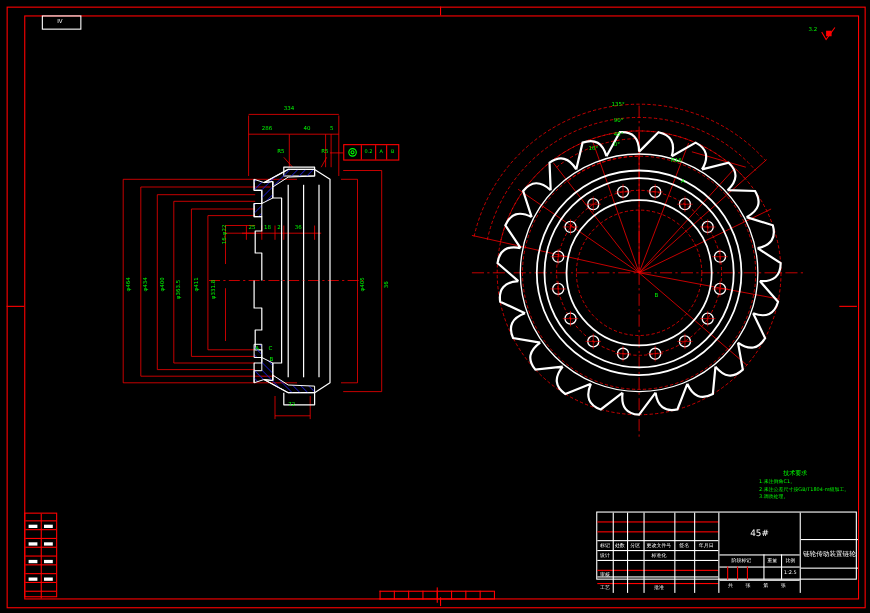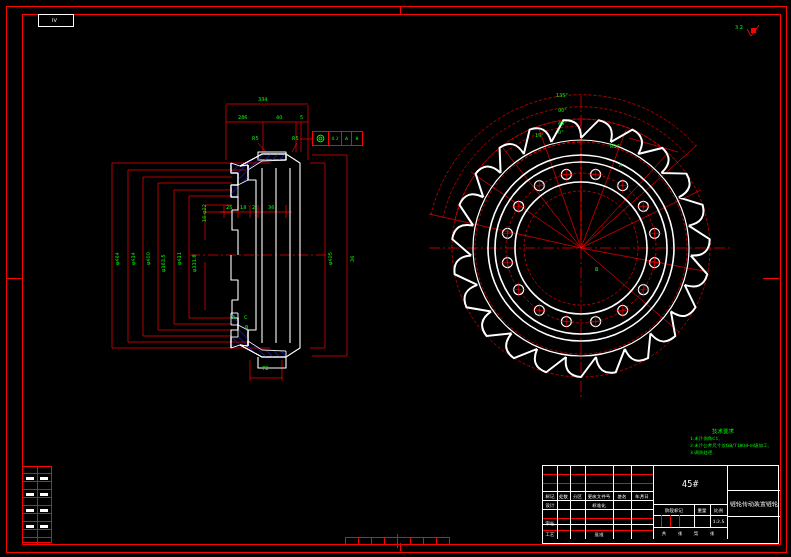--- a/index.html
+++ b/index.html
@@ -303,21 +303,21 @@
     </svg>
   </div>
 
   <div style="position:absolute;left:690px;top:428px;width:100px;">
     <div class="gtxt" style="position:relative;left:22px;top:0px;font-size:5.5px;">技术要求</div>
     <div class="gtxt" style="position:relative;left:0px;top:2px;font-size:4.5px;">1.未注倒角C1。</div>
     <div class="gtxt" style="position:relative;left:0px;top:3px;font-size:4.5px;">2.未注公差尺寸按GB/T1804-m级加工。</div>
     <div class="gtxt" style="position:relative;left:0px;top:4px;font-size:4.5px;">3.调质处理。</div>
   </div>
 
-  <div style="position:absolute;left:542px;top:465px;width:237px;height:79px;border:1px solid #ffffff;box-sizing:border-box;">
+  <div style="position:absolute;left:542px;top:465px;width:237px;height:62px;border:1px solid #ffffff;box-sizing:border-box;">
 
     <div style="position:absolute;left:0;top:0;width:110px;height:100%;">
 
       <div class="hl" style="left:0;top:8px;width:110px;"></div>
       <div class="hl" style="left:0;top:17px;width:110px;"></div>
 
       <div class="whl" style="left:0;top:25px;width:110px;"></div>
       <div class="whl" style="left:0;top:34px;width:110px;"></div>
       <div class="whl" style="left:0;top:43px;width:110px;"></div>
       <div class="hl" style="left:0;top:52px;width:110px;"></div>

